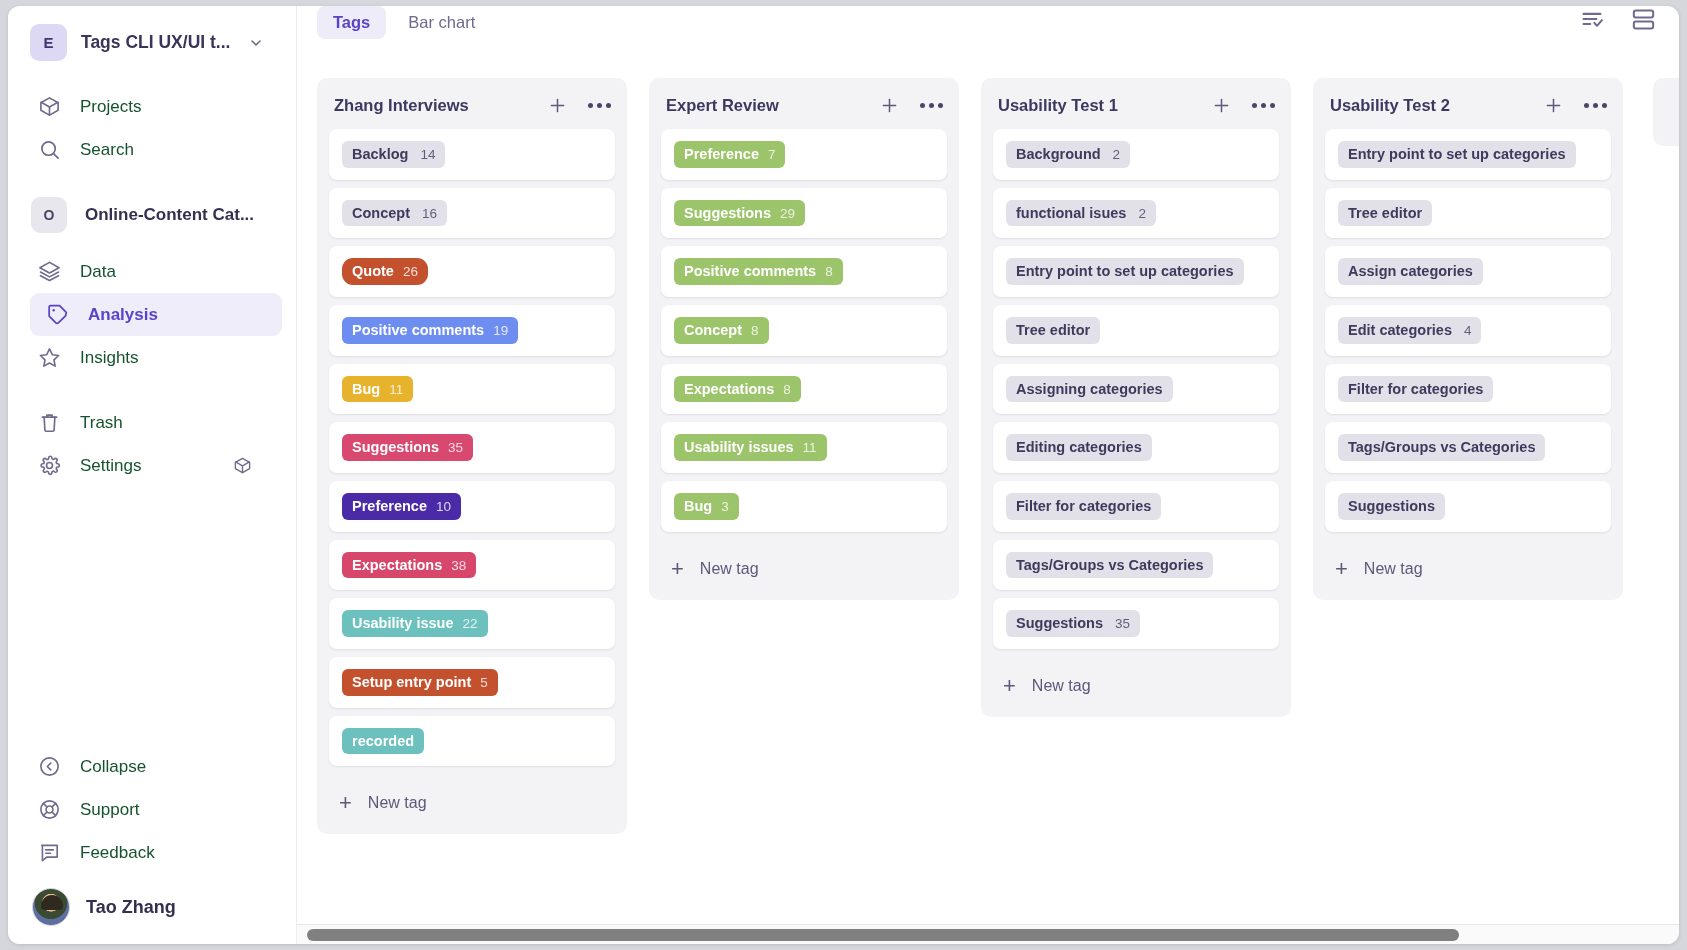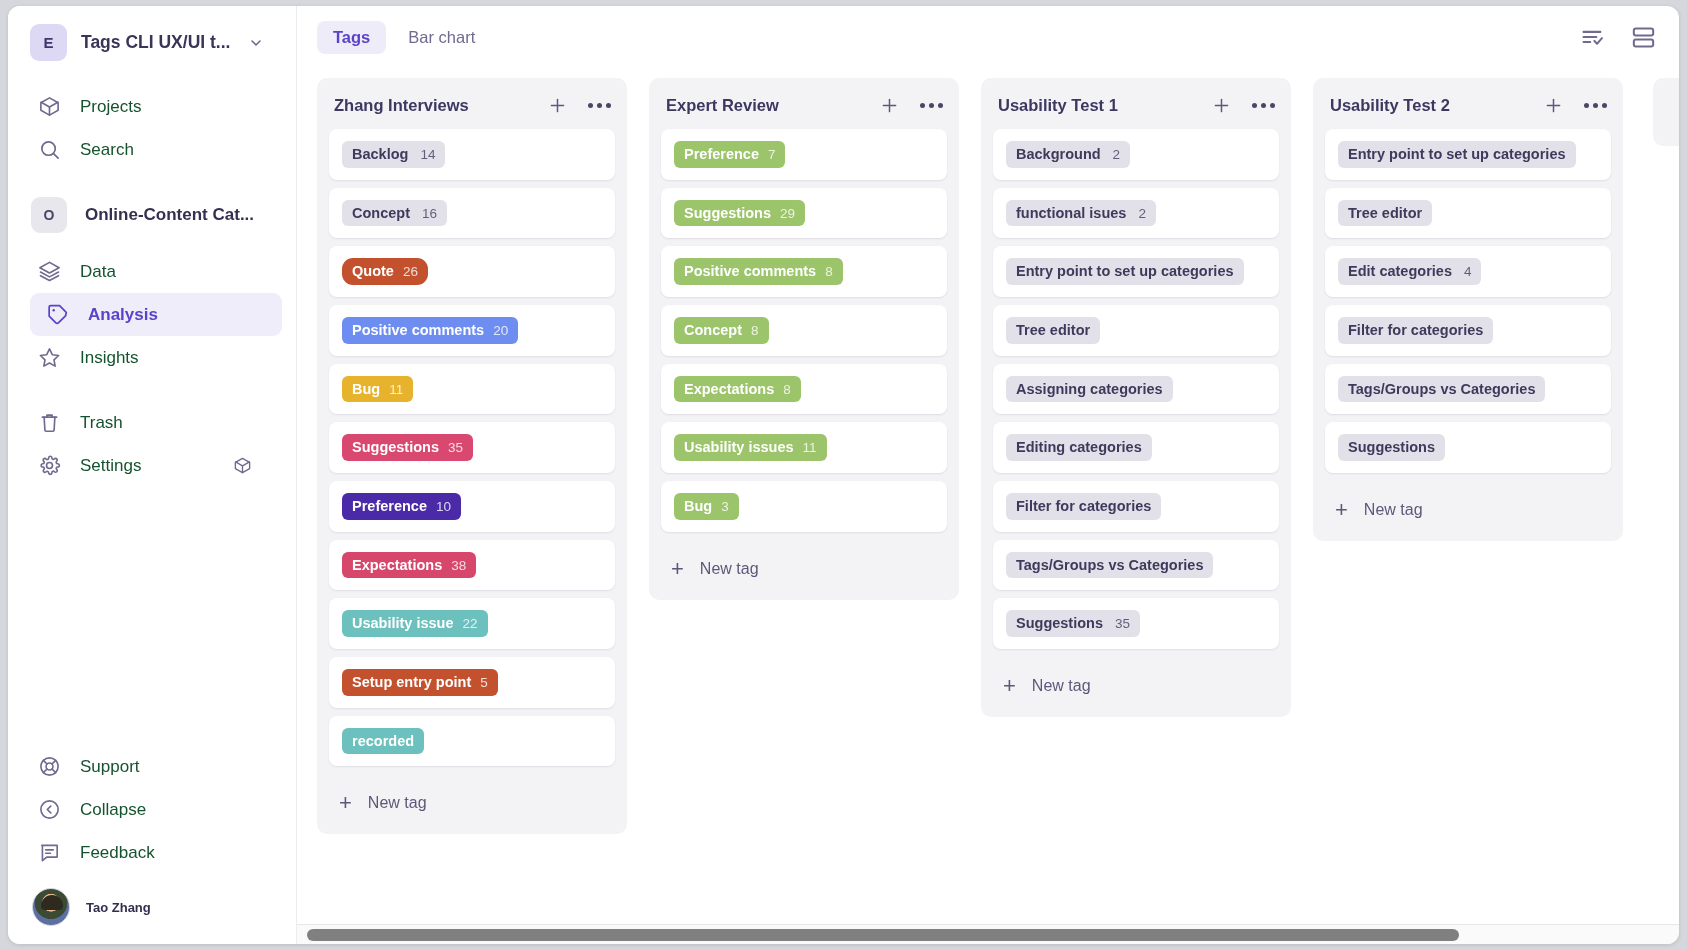--- a/index.html
+++ b/index.html
@@ -88,27 +88,27 @@
     width: 38px; height: 38px; border-radius: 50%;
     background: radial-gradient(circle at 50% 38%, #e8b88f 0 30%, #3a4a33 32% 56%, #5d6ea0 58% 100%);
     border: 1px solid #cfd0d8;
     flex: 0 0 38px;
     position: relative; overflow: hidden;
   }
   .avatar::after{
     content:""; position:absolute; left:8px; top:6px; width:22px; height:15px;
     background:#2e2a20; border-radius:11px 11px 4px 4px;
   }
-  .user-name { font-size: 13px; font-weight: bold; color: #332f4e; }
+  .user-name { font-size: 18px; font-weight: bold; color: #332f4e; }
 
   
   .main { flex: 1; display: flex; flex-direction: column; position: relative; min-width:0; }
   .topbar {
     height: 62px; flex: 0 0 62px;
-    display: flex; align-items: center;
+    display: flex; align-items: flex-start;
     padding: 0 22px 0 20px;
   }
   .tab {
     font-size: 16.5px;
     padding: 7px 16px; border-radius: 8px;
     color: #6f6a8e; cursor: pointer;
     margin-right: 6px;
   }
   .tab.active { background: #eeecf8; color: #5b43c9; font-weight: bold; }
   .topbar-right { margin-left: auto; display: flex; align-items: center; gap: 24px; }
@@ -291,41 +291,41 @@
       <span class="cube-right">
         <svg width="19" height="19" viewBox="0 0 24 24" fill="none" stroke="#6f6a8e" stroke-width="1.7" stroke-linecap="round" stroke-linejoin="round">
             <path d="M21 16V8l-9-5-9 5v8l9 5 9-5z"></path>
             <polyline points="3.3 7.5 12 12.5 20.7 7.5"></polyline>
             <line x1="12" y1="12.5" x2="12" y2="21"></line>
           </svg>
       </span>
     </div>
 
     <div class="sidebar-bottom">
+      <div class="nav-item">
+        <span class="ico">
+          <svg width="23" height="23" viewBox="0 0 24 24" fill="none" stroke="#6f6a8e" stroke-width="1.7" stroke-linecap="round" stroke-linejoin="round">
+              <circle cx="12" cy="12" r="9"></circle>
+              <polyline points="13.3 8.4 9.7 12 13.3 15.6"></polyline>
+            </svg>
+        </span>
+        <span>Collapse</span>
+      </div>
       <div class="nav-item">
         <span class="ico">
           <svg width="23" height="23" viewBox="0 0 24 24" fill="none" stroke="#6f6a8e" stroke-width="1.7" stroke-linecap="round" stroke-linejoin="round">
               <circle cx="12" cy="12" r="9"></circle>
               <circle cx="12" cy="12" r="3.6"></circle>
               <line x1="5.6" y1="5.6" x2="9.4" y2="9.4"></line>
               <line x1="14.6" y1="14.6" x2="18.4" y2="18.4"></line>
               <line x1="18.4" y1="5.6" x2="14.6" y2="9.4"></line>
               <line x1="9.4" y1="14.6" x2="5.6" y2="18.4"></line>
             </svg>
         </span>
         <span>Support</span>
-      </div>
-      <div class="nav-item">
-        <span class="ico">
-          <svg width="23" height="23" viewBox="0 0 24 24" fill="none" stroke="#6f6a8e" stroke-width="1.7" stroke-linecap="round" stroke-linejoin="round">
-              <circle cx="12" cy="12" r="9"></circle>
-              <polyline points="13.3 8.4 9.7 12 13.3 15.6"></polyline>
-            </svg>
-        </span>
-        <span>Collapse</span>
       </div>
       <div class="nav-item">
         <span class="ico">
           <svg width="23" height="23" viewBox="0 0 24 24" fill="none" stroke="#6f6a8e" stroke-width="1.7" stroke-linecap="round" stroke-linejoin="round">
               <path d="M4 4.6h16v12.2H9.1L4.6 20.6V4.6z"></path>
               <line x1="8" y1="9.2" x2="16" y2="9.2"></line>
               <line x1="8" y1="12.8" x2="13" y2="12.8"></line>
             </svg>
         </span>
         <span>Feedback</span>
@@ -387,21 +387,21 @@
             <div class="card"><span class="tag plain">
                 <span>Concept</span>
                 <span class="cnt">16</span>
               </span></div>
             <div class="card"><span class="tag colored" style="background: rgb(196, 81, 46); border-radius: 11px;">
                 <span>Quote</span>
                 <span class="cnt">26</span>
               </span></div>
             <div class="card"><span class="tag colored" style="background: rgb(109, 142, 240);">
                 <span>Positive comments</span>
-                <span class="cnt">20</span>
+                <span class="cnt">19</span>
               </span></div>
             <div class="card"><span class="tag colored" style="background: rgb(232, 179, 44);">
                 <span>Bug</span>
                 <span class="cnt">11</span>
               </span></div>
             <div class="card"><span class="tag colored" style="background: rgb(217, 72, 111);">
                 <span>Suggestions</span>
                 <span class="cnt">35</span>
               </span></div>
             <div class="card"><span class="tag colored" style="background: rgb(75, 42, 168);">
@@ -547,20 +547,23 @@
                 </span>
               </div>
             </div>
             <div class="card"><span class="tag plain">
                 <span>Entry point to set up categories</span>
               </span></div>
             <div class="card"><span class="tag plain">
                 <span>Tree editor</span>
               </span></div>
             <div class="card"><span class="tag plain">
+                <span>Assign categories</span>
+              </span></div>
+            <div class="card"><span class="tag plain">
                 <span>Edit categories</span>
                 <span class="cnt">4</span>
               </span></div>
             <div class="card"><span class="tag plain">
                 <span>Filter for categories</span>
               </span></div>
             <div class="card"><span class="tag plain">
                 <span>Tags/Groups vs Categories</span>
               </span></div>
             <div class="card"><span class="tag plain">

